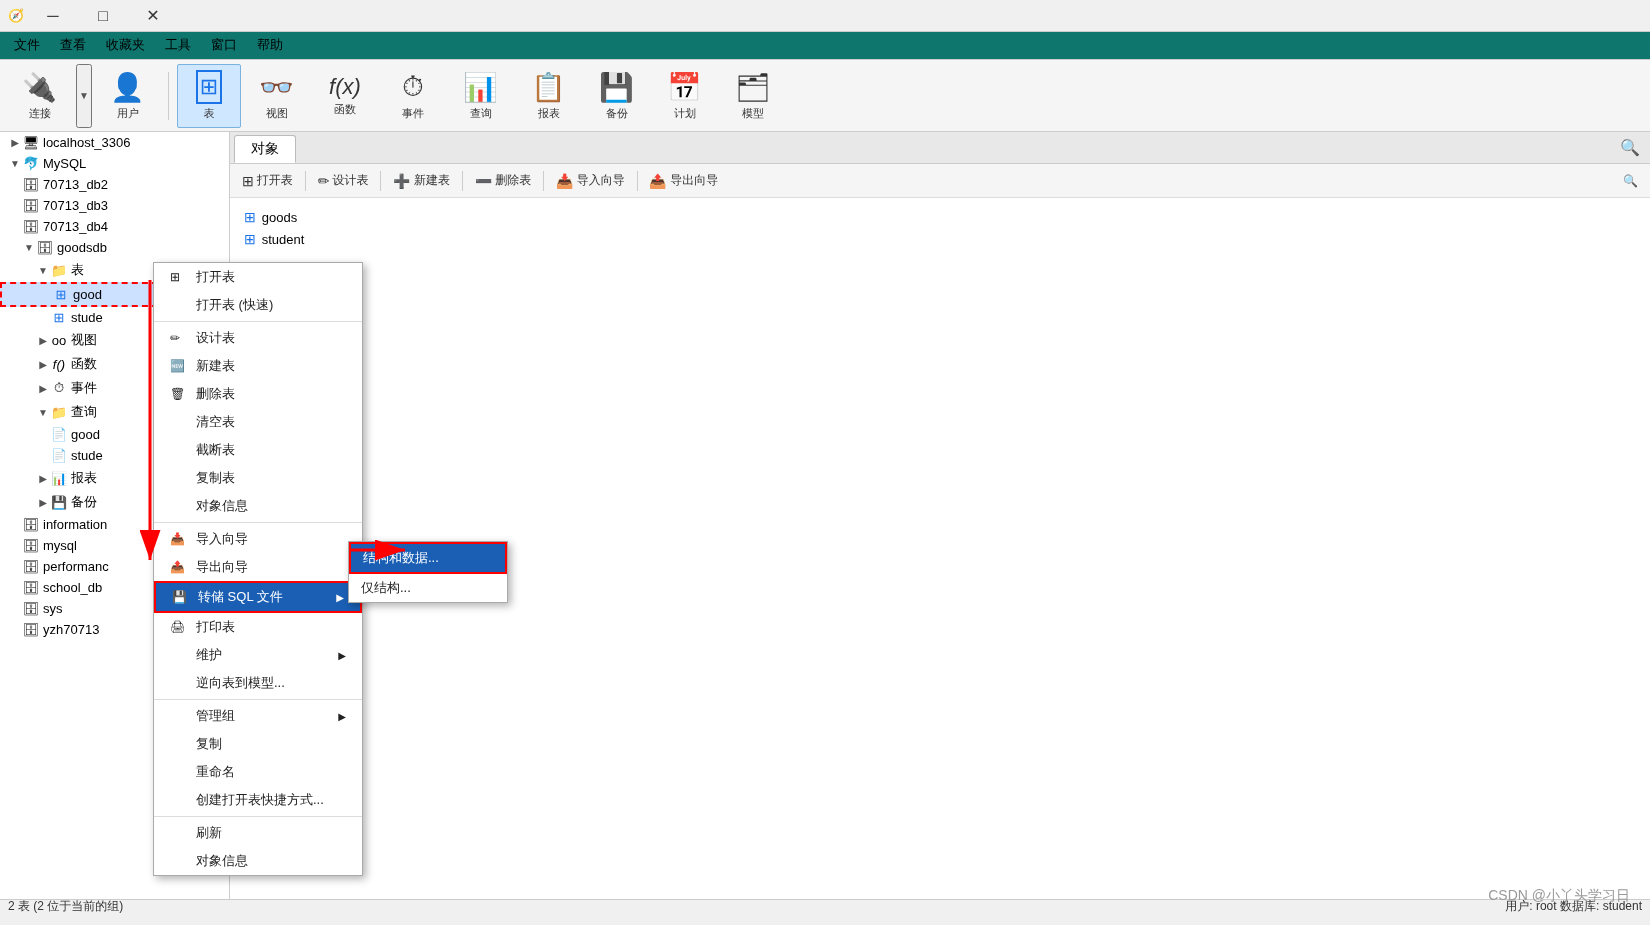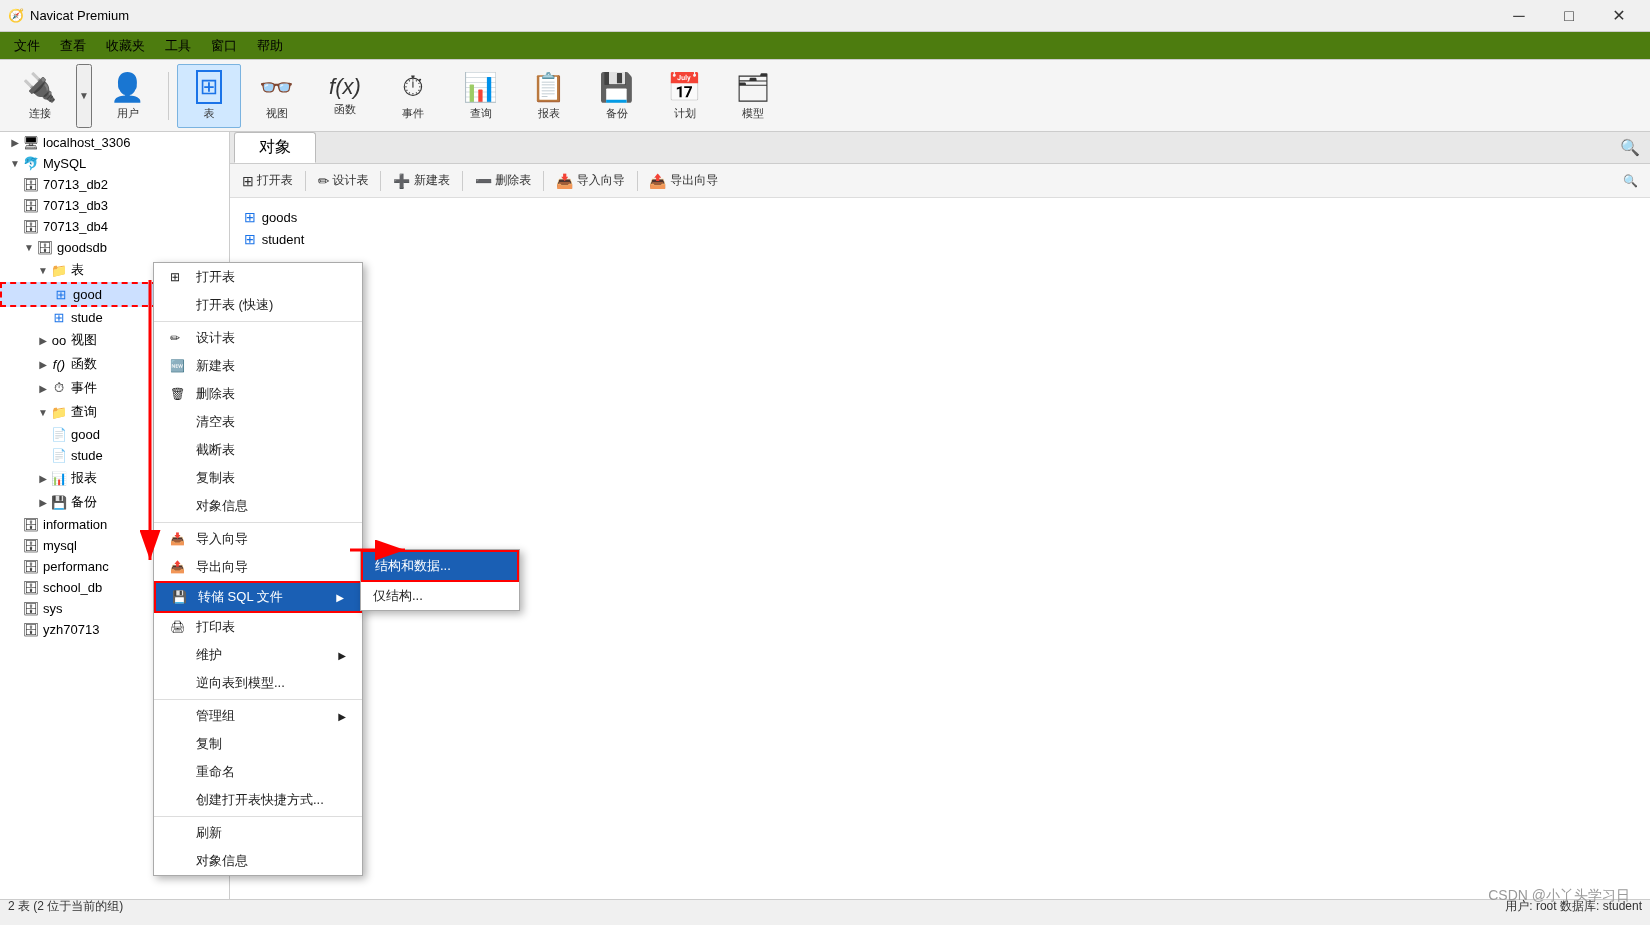--- a/index.html
+++ b/index.html
@@ -18,23 +18,23 @@
     .title-bar .app-icon { width: 16px; height: 16px; margin-right: 6px; }
     .title-bar .title-text { flex: 1; font-size: 13px; color: #000; }
     .title-bar-controls { display: flex; gap: 4px; }
     .title-bar-controls button {
       width: 46px; height: 32px; border: none; background: transparent; cursor: pointer; font-size: 16px; color: #333;
     }
 
     
     .menu-bar {
       height: 28px;
-      background: #4d7c0f;
+      background: #0f766e;
       display: flex;
-      align-items: center;
+      align-items: flex-start;
       padding: 0 4px;
       border-bottom: 1px solid #ccc;
     }
     .menu-bar .menu-item {
       padding: 4px 10px;
       cursor: pointer;
       font-size: 13px;
       color: #000;
     }
 
@@ -92,22 +92,22 @@
     
     .tab-bar {
       height: 32px;
       background: #e8e8e8;
       display: flex;
       align-items: flex-end;
       padding: 0 4px;
       border-bottom: 1px solid #ccc;
     }
     .tab {
-      padding: 4px 24px; background: #d0d0d0; border: 1px solid #bbb;
-      border-bottom: none; cursor: pointer; font-size: 16px; margin-right: 2px;
+      padding: 4px 16px; background: #d0d0d0; border: 1px solid #bbb;
+      border-bottom: none; cursor: pointer; font-size: 14px; margin-right: 2px;
       border-radius: 3px 3px 0 0;
     }
     .tab.active { background: #fff; border-bottom: 1px solid #fff; }
     .tab-right { margin-left: auto; display: flex; align-items: center; padding-bottom: 2px; }
 
     
     .action-toolbar {
       height: 34px;
       background: #f5f5f5;
       border-bottom: 1px solid #ddd;
@@ -164,29 +164,28 @@
     }
     .ctx-item.highlighted { background: #1a5fb4; color: #fff; }
     .ctx-item .ctx-icon { width: 20px; margin-right: 6px; font-size: 12px; }
     .ctx-item .ctx-label { flex: 1; }
     .ctx-item .ctx-arrow { font-size: 10px; }
     .ctx-separator { height: 1px; background: #ddd; margin: 2px 0; }
 
     
     .sub-context-menu {
       position: absolute;
-      left: 360px;
+      left: 348px;
       top: 541px;
       width: 160px;
       background: #fff;
       border: 1px solid #aaa;
       box-shadow: 3px 3px 8px rgba(0,0,0,0.3);
       z-index: 101;
       font-size: 13px;
-      margin-top: 8px;
     }
     .sub-ctx-item {
       display: flex; align-items: center;
       padding: 5px 12px; cursor: pointer; color: #222;
     }
     .sub-ctx-item.highlighted { background: #1a5fb4; color: #fff; border: 1px solid #f00; }
 
     
     .search-icon-btn {
       margin-left: auto;
@@ -205,21 +204,20 @@
       color: #999;
       z-index: 300;
       margin-top: 26px;
     }
   </style>
 </head>
 <body>
 
 <div class="title-bar">
   <span class="app-icon">🧭</span>
-  <span class="title-text">Navicat Premium</span>
   <div class="title-bar-controls">
     <button>─</button>
     <button>□</button>
     <button class="close-btn">✕</button>
   </div>
 </div>
 
 <div class="menu-bar">
   <div class="menu-item">文件</div>
   <div class="menu-item">查看</div>

